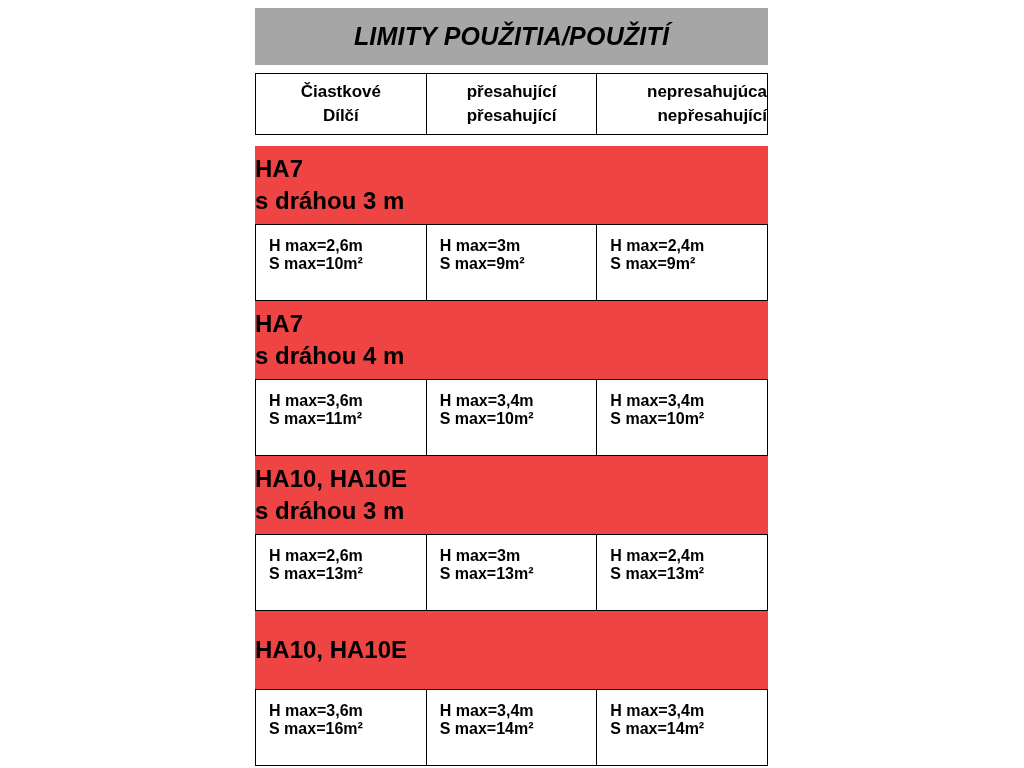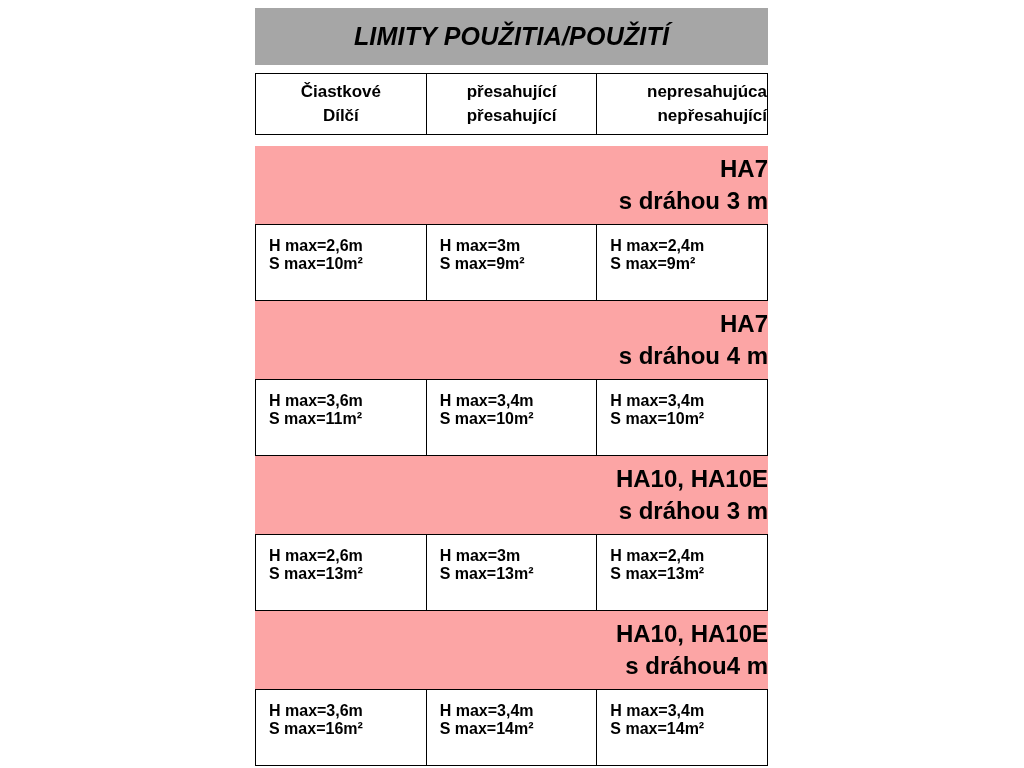--- a/index.html
+++ b/index.html
@@ -46,24 +46,24 @@
     align-items: center;
     justify-content: center;
     font-weight: bold;
     font-size: 17px;
     line-height: 1.4;
     text-align: center;
   }
   .header-cell:last-child { border-right: none; align-items: flex-end; }
   .section-header {
     height: 78px;
-    background: #fca5a5;
+    background: #ef4444;
     display: flex;
     flex-direction: column;
-    align-items: flex-end;
+    align-items: flex-start;
     justify-content: center;
     font-weight: bold;
     font-size: 24px;
     line-height: 1.35;
     text-align: center;
   }
   .data-row {
     display: flex;
     border: 1px solid #000;
     height: 77px;
@@ -162,21 +162,20 @@
       <div class="data-cell">
         <div>H max=2,4m</div>
         <div>S max=13m²</div>
       </div>
     </div>
   </div>
 
   <div>
     <div class="section-header">
       <div>HA10, HA10E</div>
-      <div>s dráhou4 m</div>
     </div>
     <div class="data-row">
       <div class="data-cell">
         <div>H max=3,6m</div>
         <div>S max=16m²</div>
       </div>
       <div class="data-cell">
         <div>H max=3,4m</div>
         <div>S max=14m²</div>
       </div>

